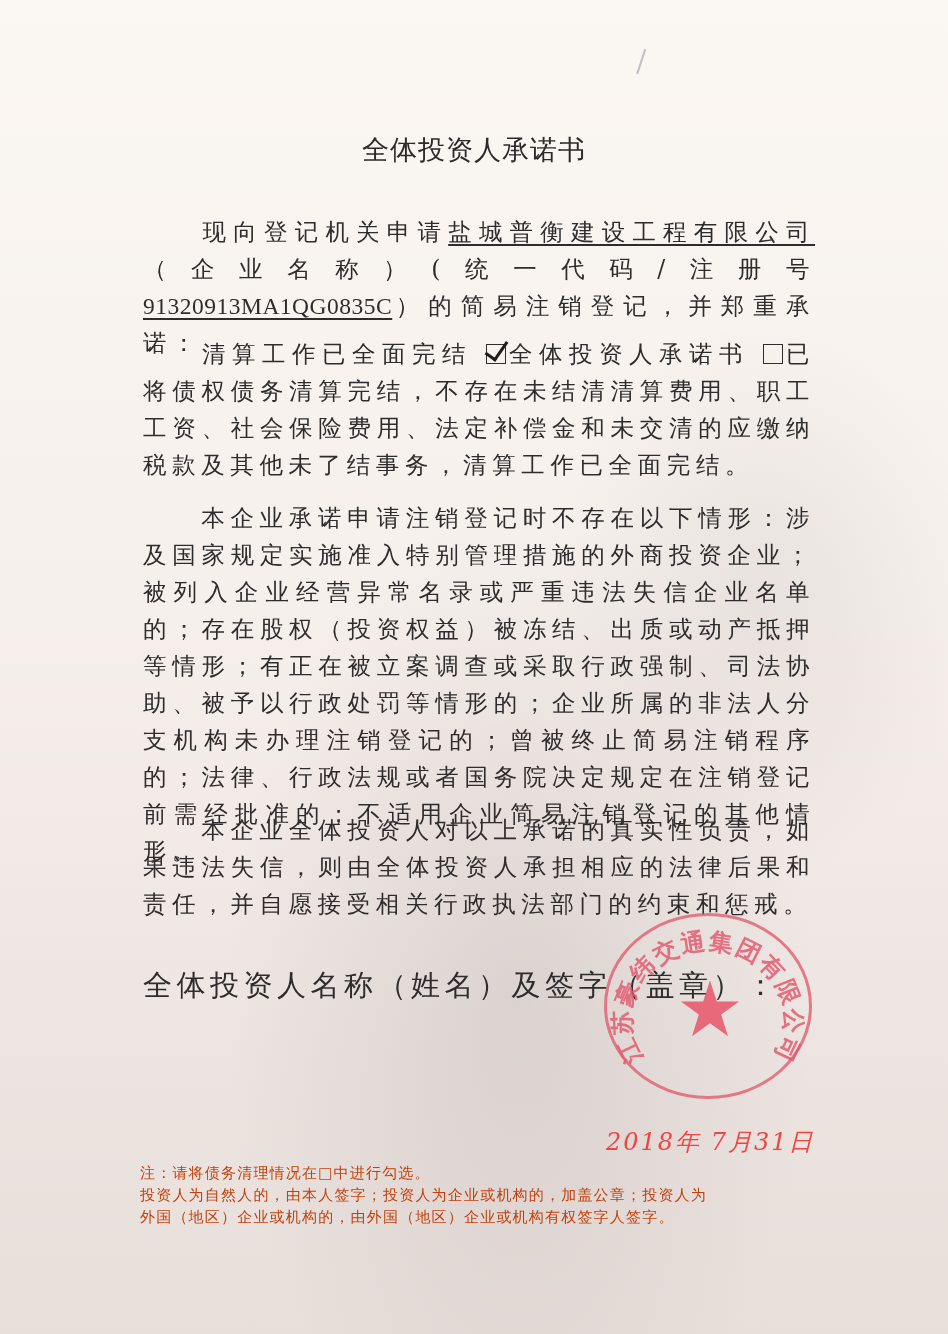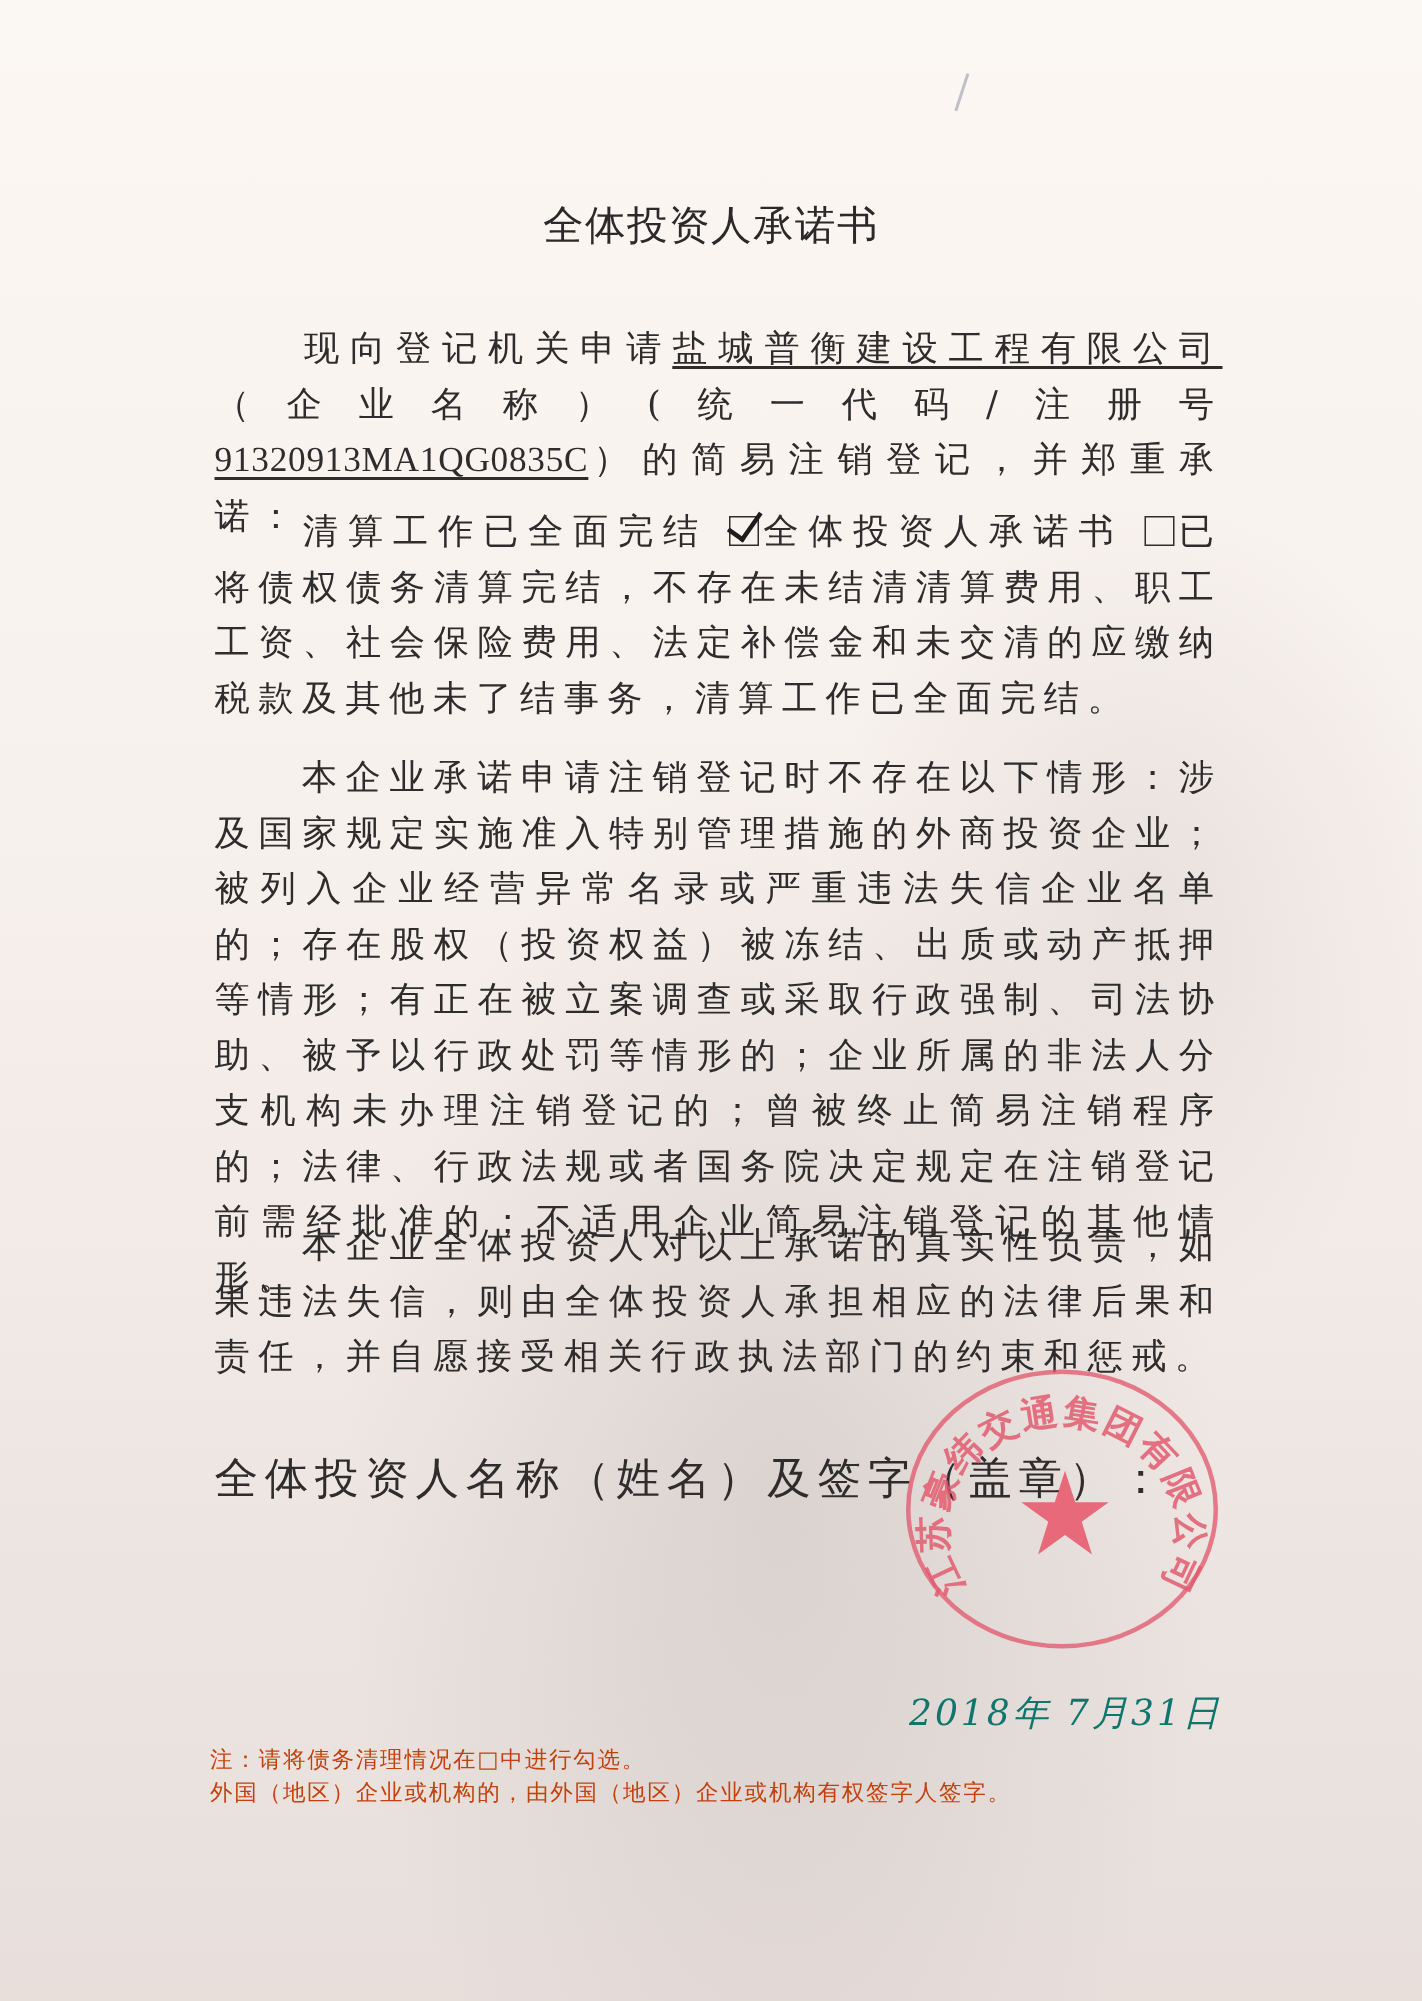--- a/index.html
+++ b/index.html
@@ -106,21 +106,21 @@
     position: absolute;
     left: 0; top: 0;
     width: 100%; height: 100%;
   }
   .date {
     position: absolute;
     left: 606px;
     top: 1110px;
     font-size: 24px;
     font-style: italic;
-    color: #0f766e;
+    color: #ef4444;
     letter-spacing: 2px;
   }
   .notes {
     position: absolute;
     left: 140px;
     top: 1146px;
     width: 680px;
     font-size: 15px;
     line-height: 22px;
     letter-spacing: 1.2px;
@@ -158,16 +158,17 @@
     </svg>
     <svg class="seal-star" viewBox="0 0 100 100">
       <polygon points="50,4 61,38 97,38 68,59 79,94 50,73 21,94 32,59 3,38 39,38" fill="rgba(230,85,105,0.85)"></polygon>
     </svg>
   </div>
 
   <div class="date"><span>2018</span><span>年</span> <span>7</span><span>月</span><span>31</span><span>日</span></div>
 
   <div class="notes">
     <div>注：请将债务清理情况在□中进行勾选。</div>
+    <div>投资人为自然人的，由本人签字；投资人为企业或机构的，加盖公章；投资人为</div>
     <div>外国（地区）企业或机构的，由外国（地区）企业或机构有权签字人签字。</div>
   </div>
 
 </div>
 
 </body></html>

